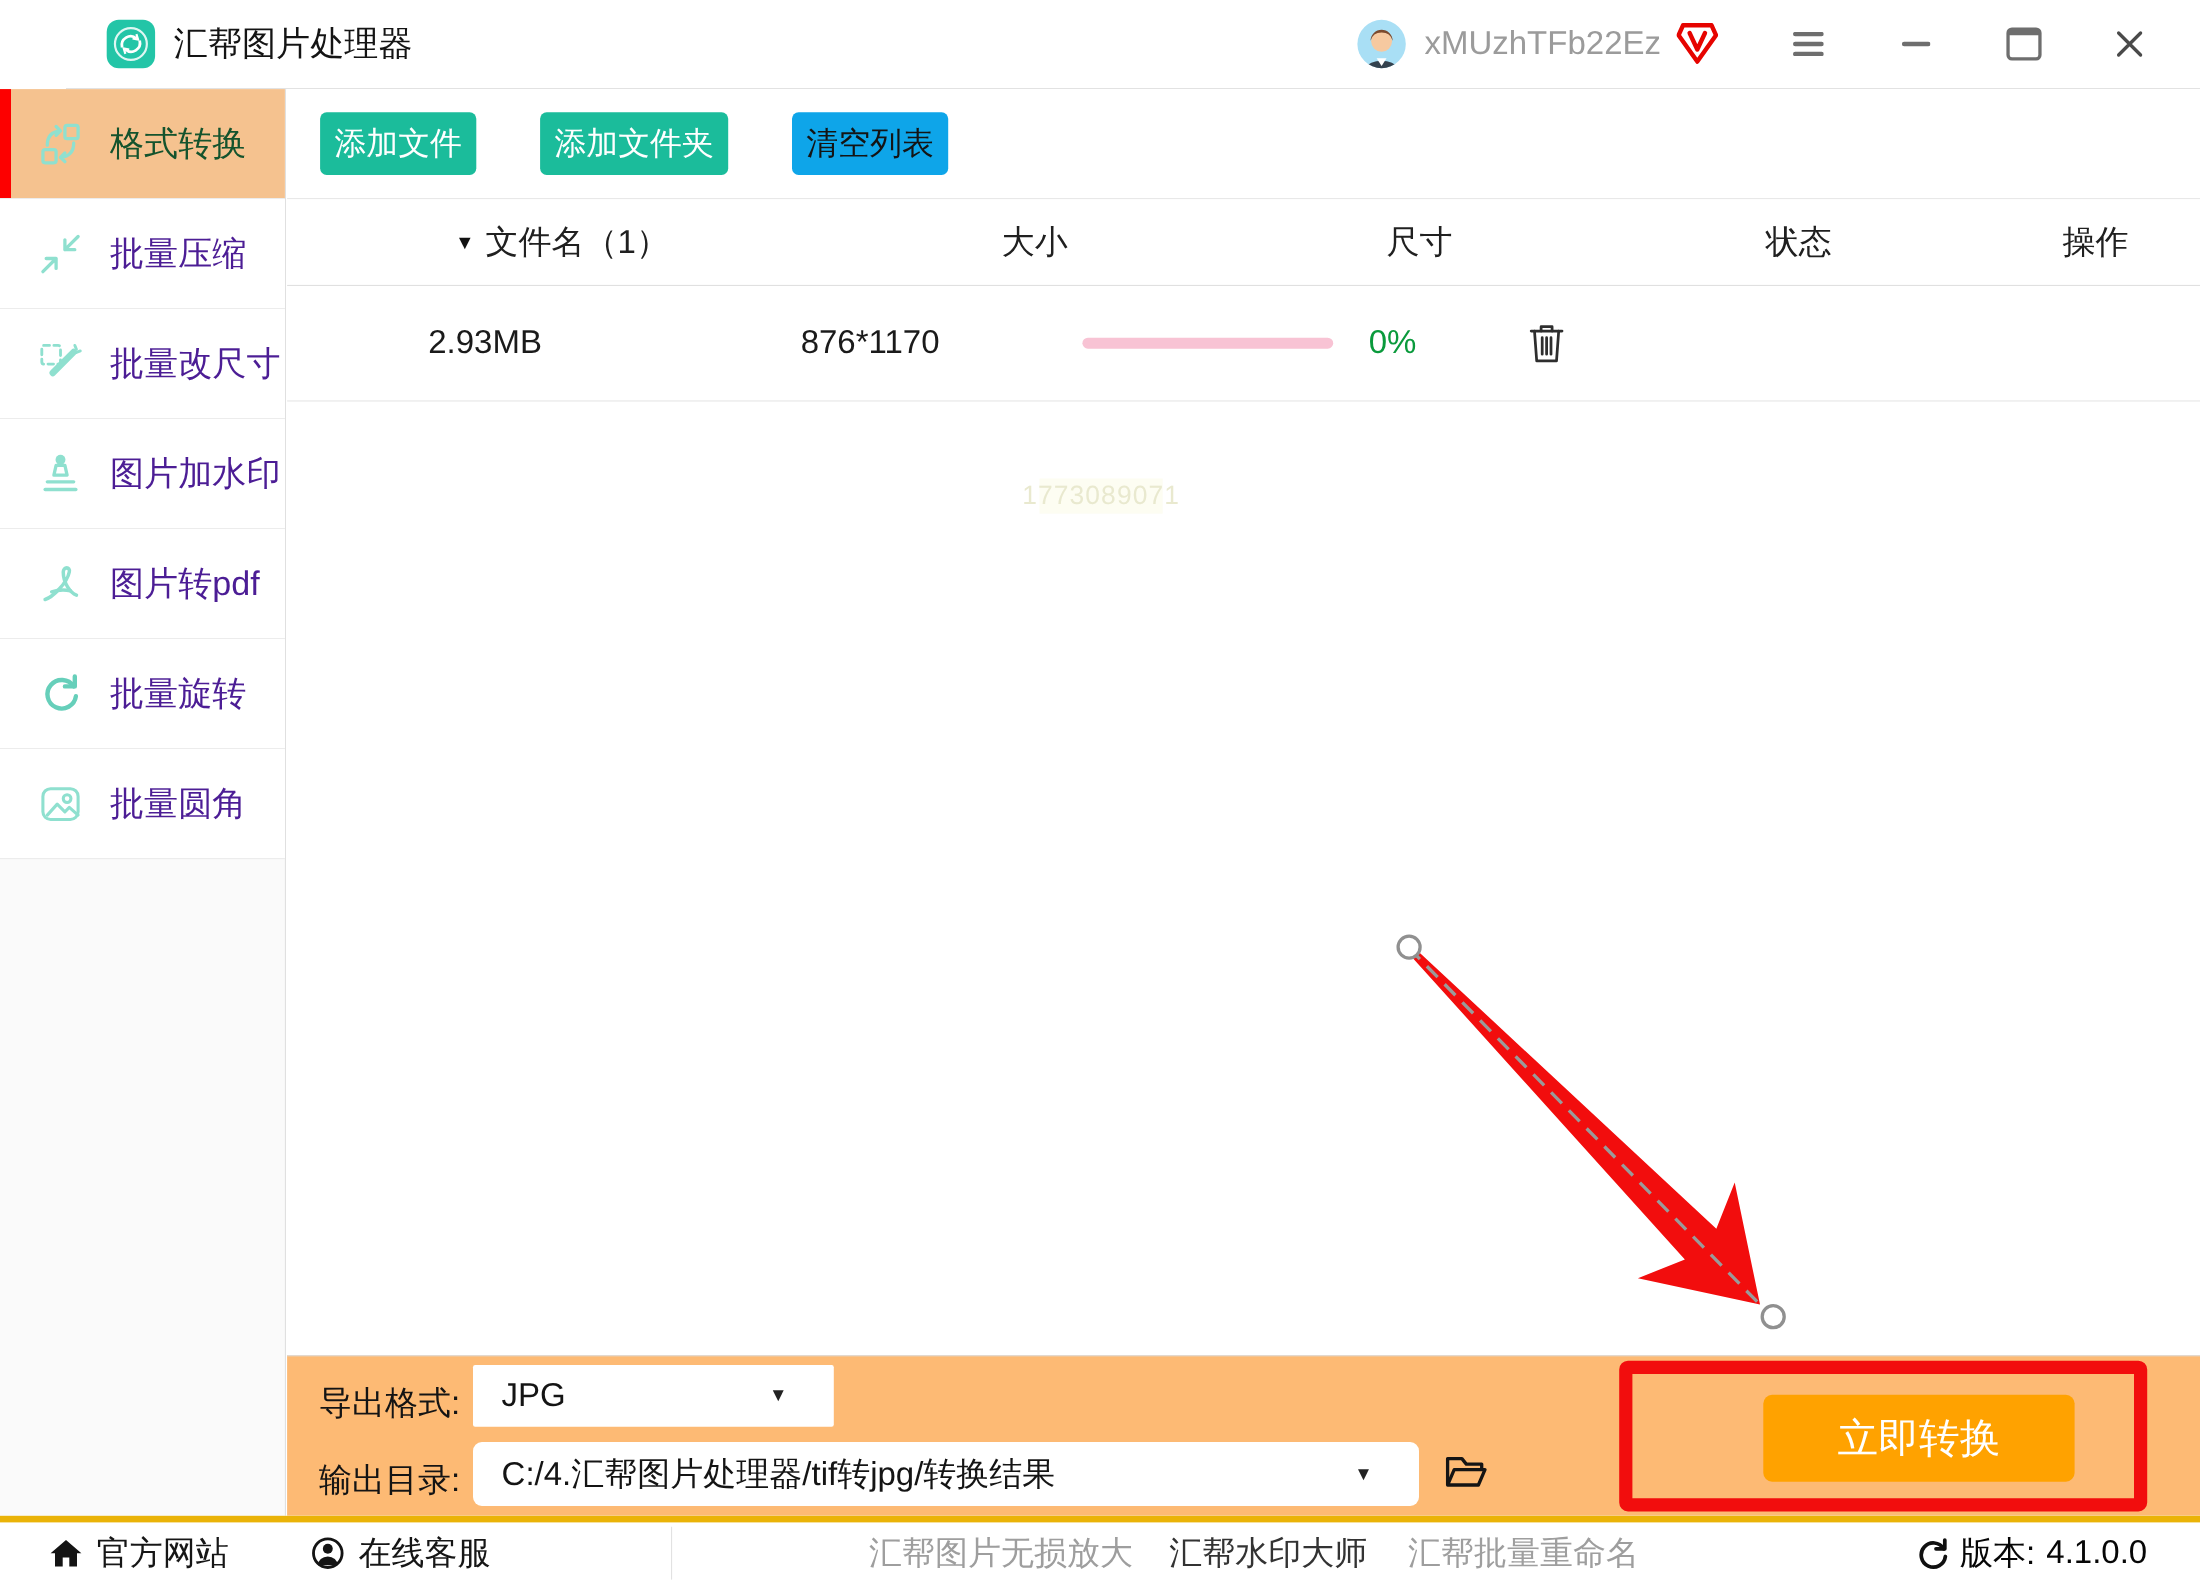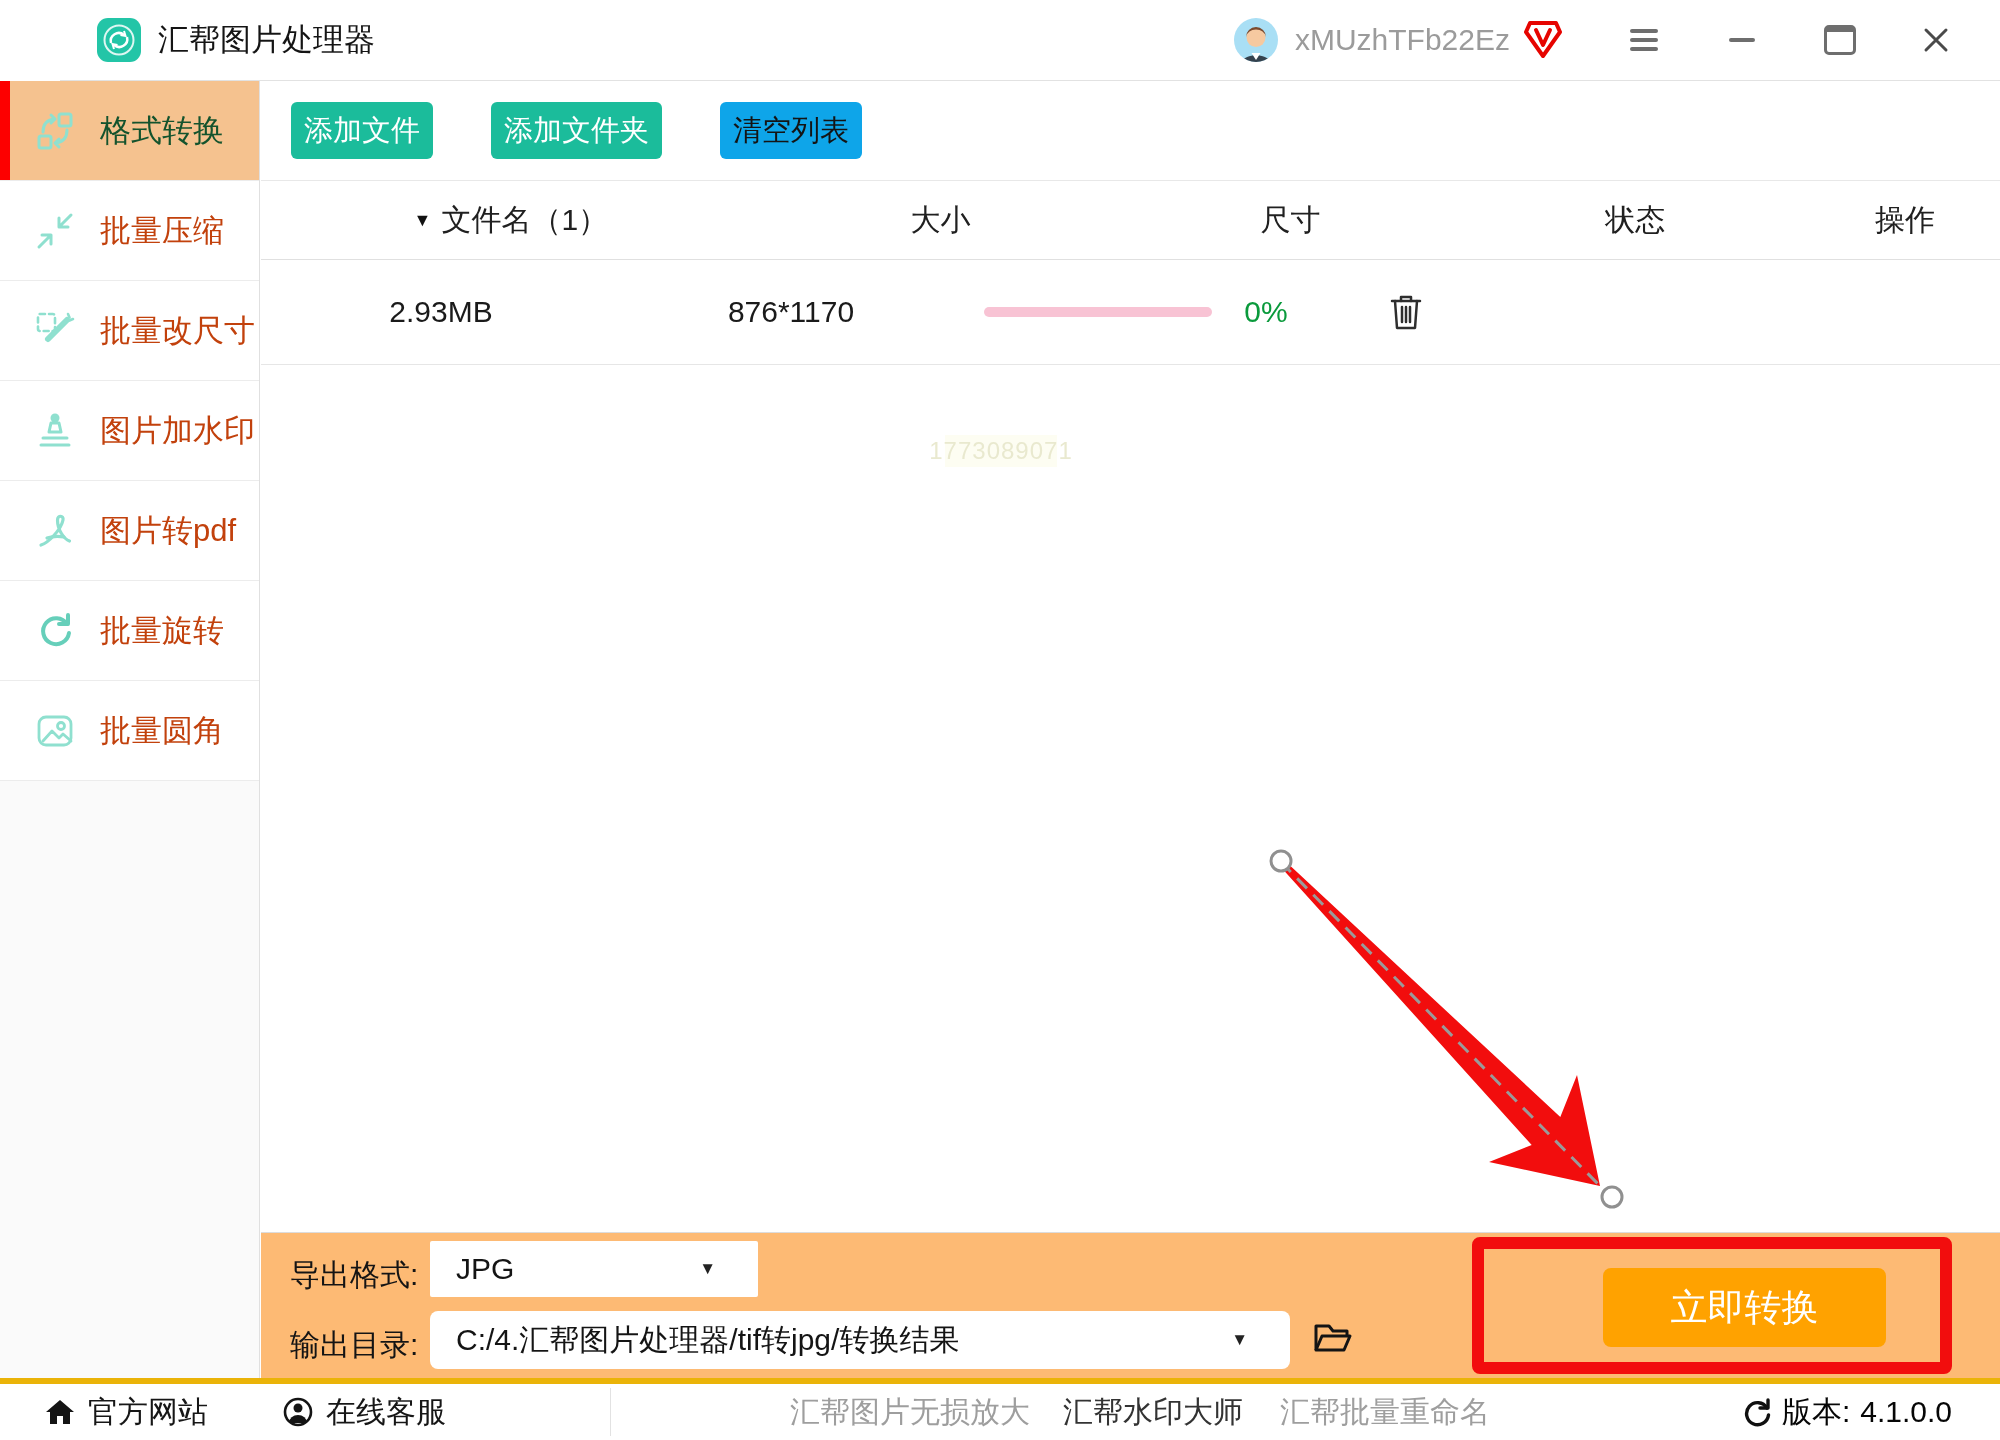--- a/index.html
+++ b/index.html
@@ -19,21 +19,21 @@
   .menu-btn{margin-left:62px;}
   .min-btn{margin-left:58px;}
   .max-btn{margin-left:58px;}
   .close-btn{margin-left:56px;}
   .max-glyph{width:26px;height:20px;border:3px solid #6e6e6e;border-top-width:7px;border-radius:5px;}
 
   
   .sidebar{position:absolute;left:0;top:81px;width:260px;bottom:62px;background:#fafafa;
            border-right:1px solid #e0e0e0;box-sizing:border-box;}
   .side-item{height:100px;background:#fff;border-bottom:1px solid #ececec;display:flex;
-             align-items:center;padding-left:34px;gap:24px;font-size:31px;color:#c2410c;
+             align-items:center;padding-left:34px;gap:24px;font-size:31px;color:#4c1d95;
              position:relative;cursor:pointer;box-sizing:border-box;}
   .side-item.active{background:#F5C28F;color:#14532d;}
   .side-item.active::before{content:"";position:absolute;left:0;top:0;bottom:0;width:10px;background:#FD0000;}
   .side-icon{width:42px;height:42px;flex:0 0 42px;}
 
   
   .main{position:absolute;left:261px;top:81px;right:0;height:1151px;background:#fff;}
   .toolbar{height:99px;border-bottom:1px solid #e8e8e8;display:flex;align-items:center;
            padding-left:30px;gap:58px;}
   .btn{border:none;border-radius:6px;height:57px;padding:0 13px;font-size:29px;cursor:pointer;

